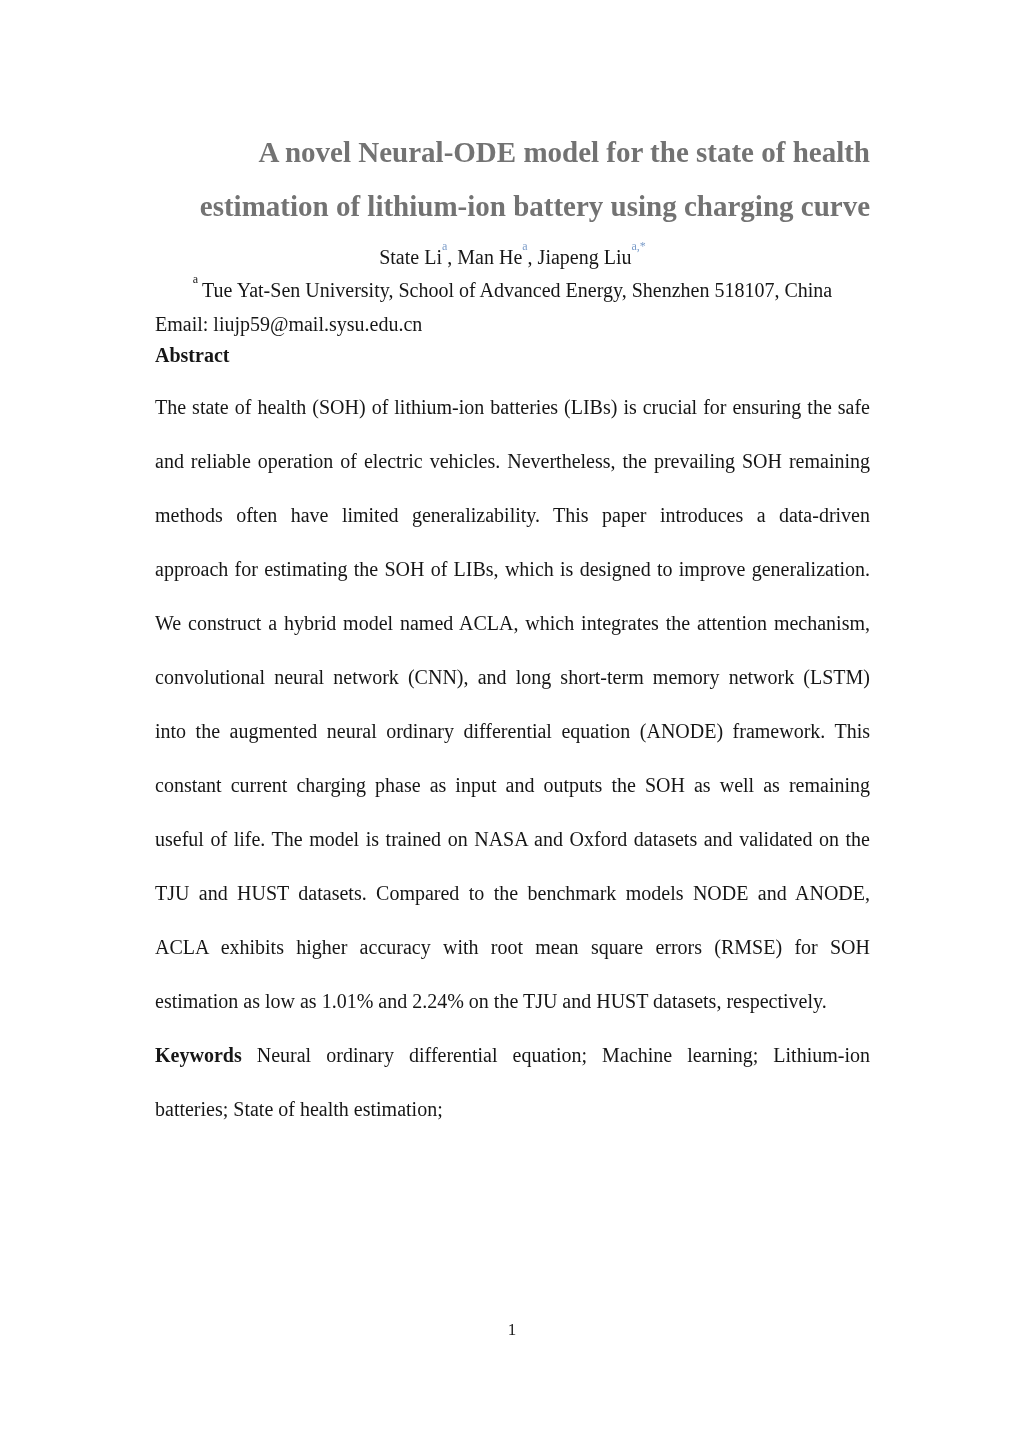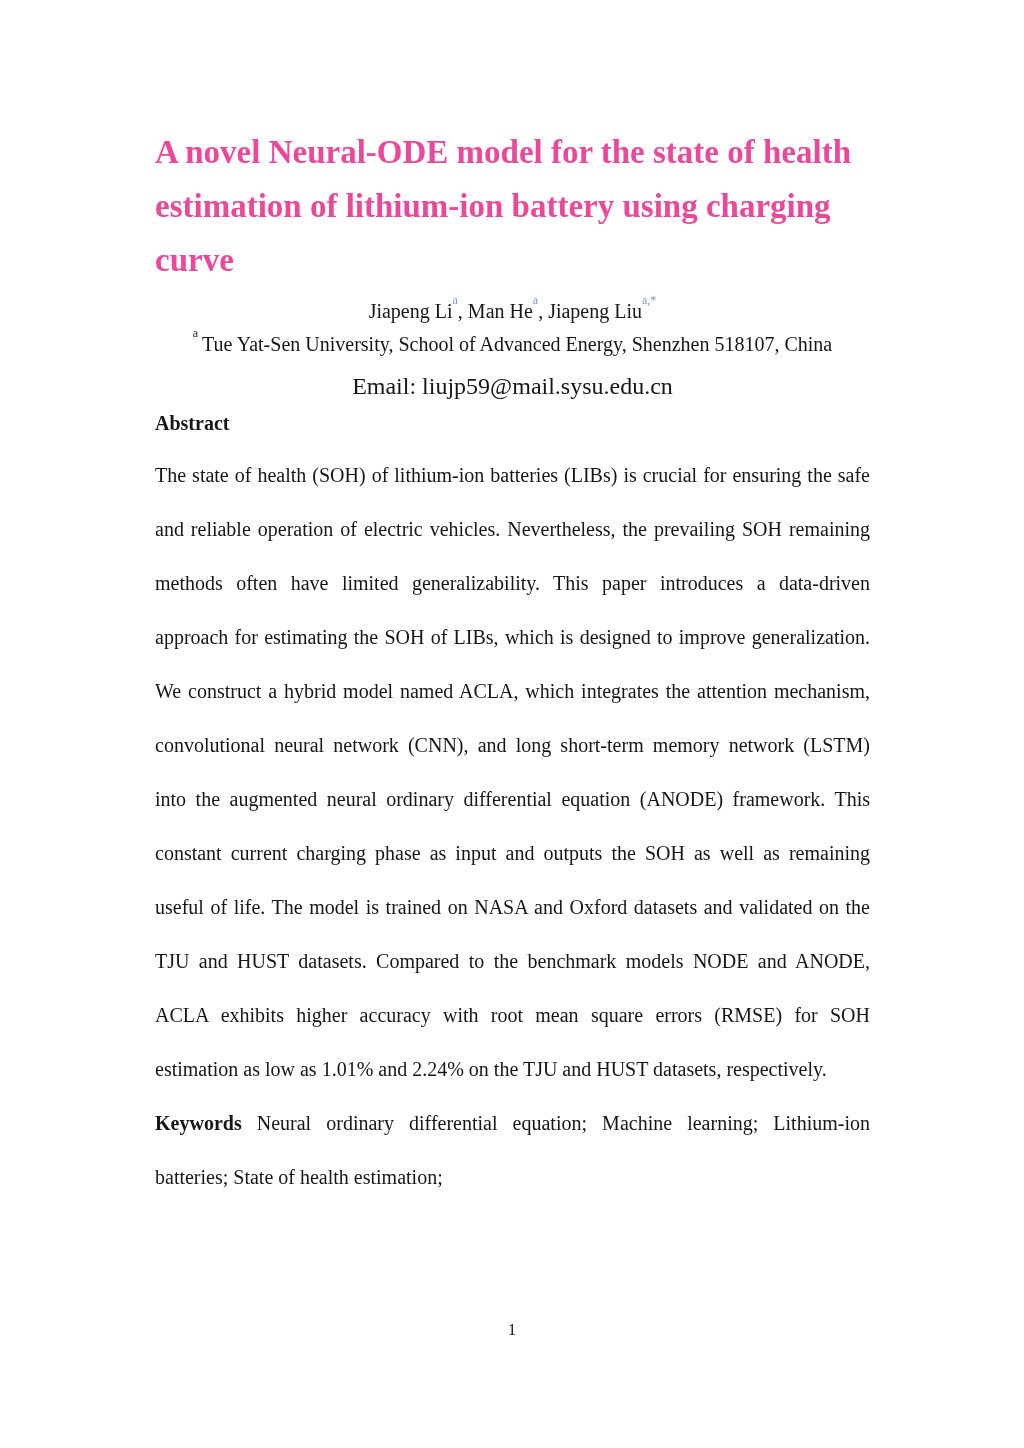--- a/index.html
+++ b/index.html
@@ -17,54 +17,53 @@
     overflow: hidden;
   }
   .content {
     position: absolute;
     left: 155px;
     top: 0;
     width: 715px;
   }
   .title {
     margin: 125px 0 0 0;
-    font-size: 33px;
+    font-size: 29px;
     line-height: 54px;
     font-weight: 700;
-    text-align: left;
-    color: #ec4899;
+    text-align: right;
+    color: #737373;
   }
   .tline { display: block; }
   .authors {
     margin-top: 5px;
     font-size: 20px;
     line-height: 28px;
     text-align: center;
   }
   .affil {
     margin-top: 0;
     font-size: 20px;
     line-height: 28px;
     text-align: center;
   }
   .email {
-    margin-top: 16px;
-    font-size: 24px;
+    margin-top: 8px;
+    font-size: 20px;
     line-height: 27px;
-    text-align: center;
   }
   .sup {
     font-size: 60%;
     position: relative;
     top: -0.5em;
   }
   .blue { color: #7b9cc9; }
   .affil .sup { margin-right: 4px; }
   .abs-heading {
-    margin-top: 9px;
+    margin-top: 3px;
     font-size: 20px;
     line-height: 28px;
     font-weight: 700;
   }
   .body { margin-top: 11px; }
   .line {
     height: 54px;
     line-height: 54px;
     font-size: 20px;
     overflow: hidden;
@@ -98,21 +97,21 @@
 
 <div class="page">
   <div class="content">
 
     <header>
       <h1 class="title">
         <span class="tline">A novel Neural-ODE model for the state of health</span>
         <span class="tline">estimation of lithium-ion battery using charging curve</span>
       </h1>
 
-      <div class="authors"><span>Jiapeng Li</span><sup class="sup blue">a</sup><span>, Man He</span><sup class="sup blue">a</sup><span>, Jiapeng Liu</span><sup class="sup blue">a,*</sup></div>
+      <div class="authors"><span>State Li</span><sup class="sup blue">a</sup><span>, Man He</span><sup class="sup blue">a</sup><span>, Jiapeng Liu</span><sup class="sup blue">a,*</sup></div>
 
       <div class="affil"><sup class="sup">a</sup><span>Tue Yat-Sen University, School of Advanced Energy, Shenzhen 518107, China</span></div>
 
       <div class="email">Email: liujp59@mail.sysu.edu.cn</div>
     </header>
 
     <section>
       <div class="abs-heading">Abstract</div>
 
       <div class="body">

